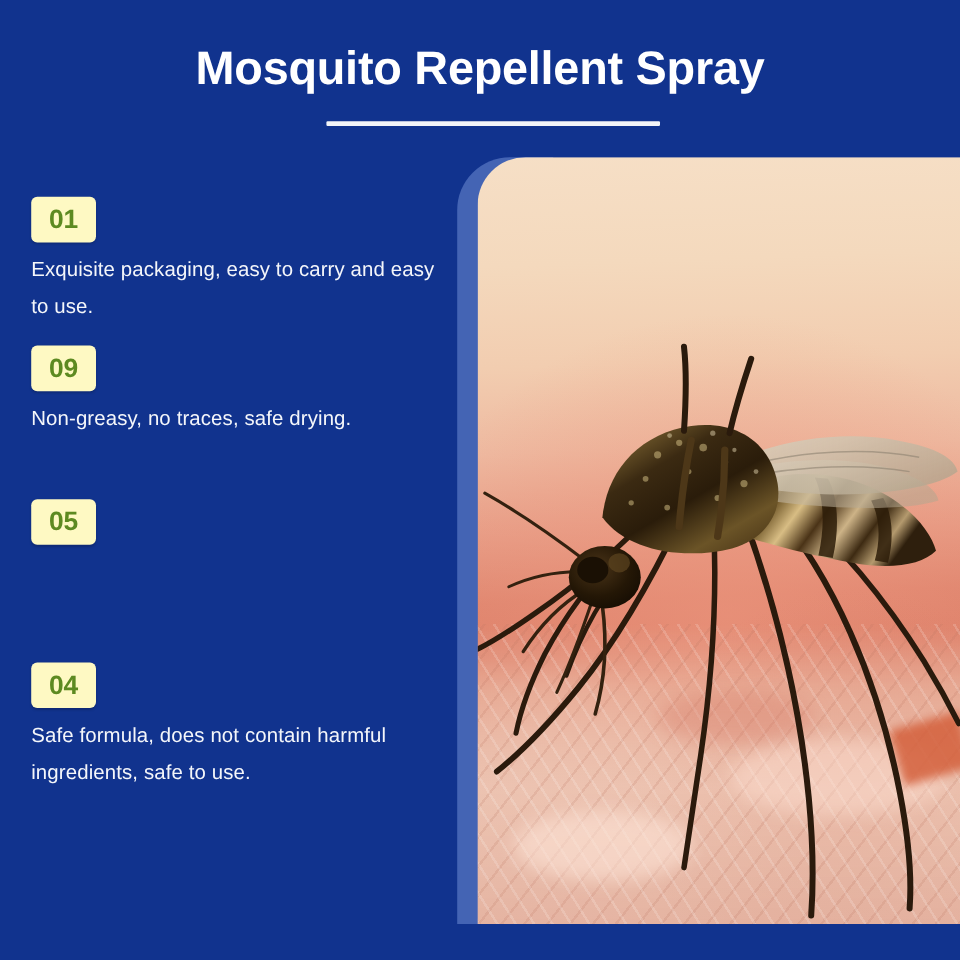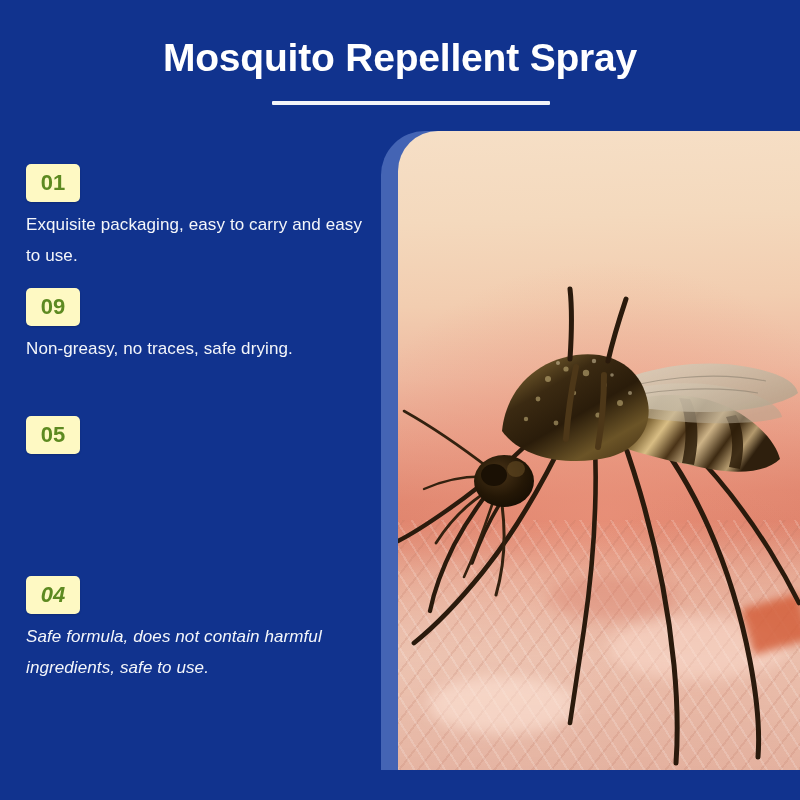--- a/index.html
+++ b/index.html
@@ -60,21 +60,21 @@
     width: 380px;
   }
   .feature {
     position: absolute;
     left: 26px;
     width: 350px;
   }
   .feature-1 { top: 4px; }
   .feature-2 { top: 128px; }
   .feature-3 { top: 256px; }
-  .feature-4 { top: 416px; font-style: italic; }
+  .feature-4 { top: 392px; }
 
   .badge {
     display: inline-block;
     background: #fef9c3;
     color: #5d8a21;
     font-size: 22px;
     font-weight: bold;
     line-height: 30px;
     height: 30px;
     min-width: 38px;

